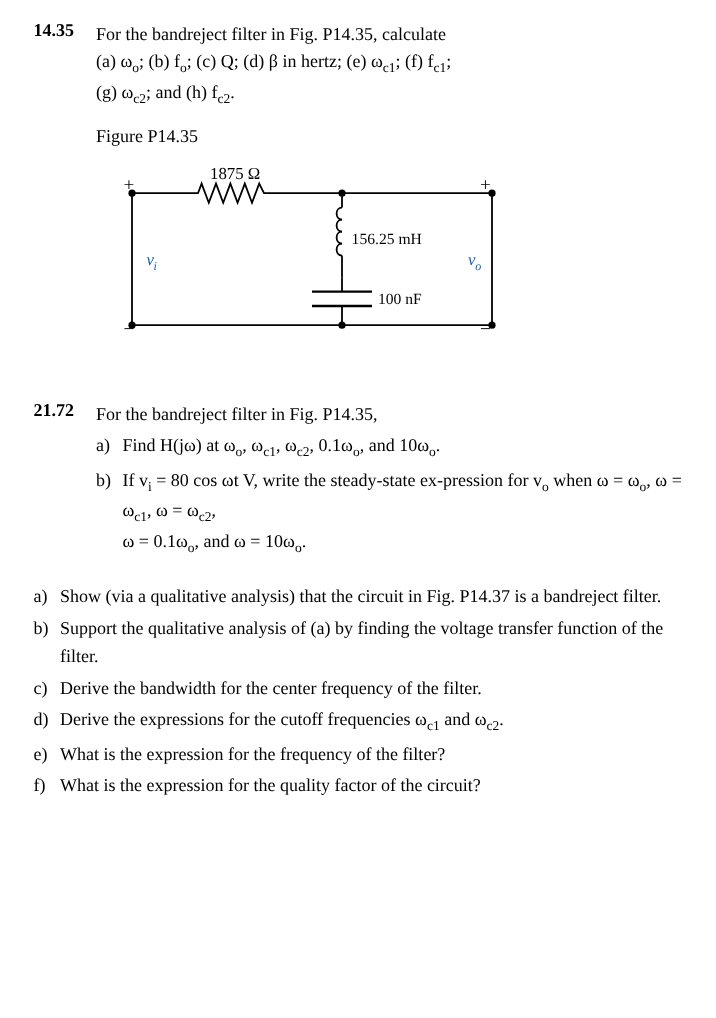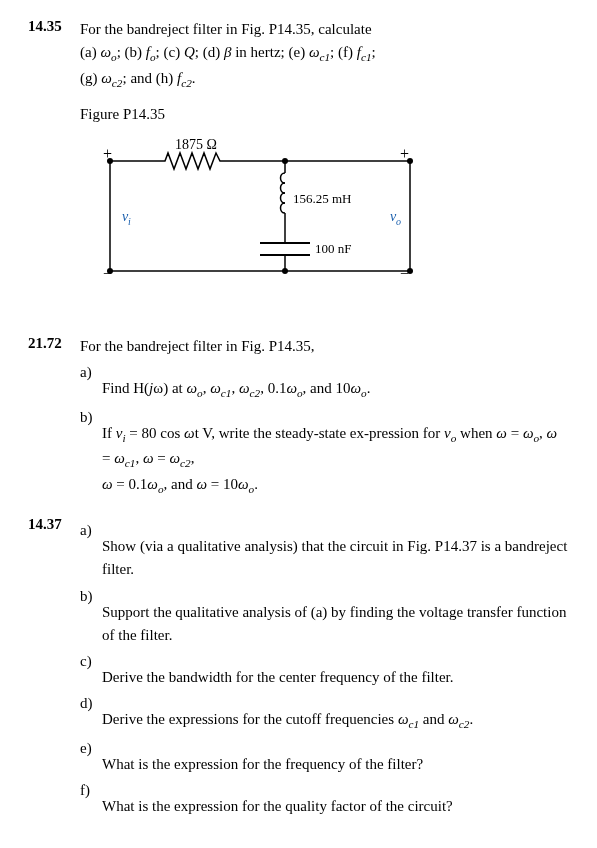--- a/index.html
+++ b/index.html
@@ -32,21 +32,20 @@
       display: flex;
       margin-top: 3px;
       line-height: 1.55;
     }
     .sub-label {
       min-width: 22px;
       flex-shrink: 0;
     }
     .sub-text {
       flex: 1;
-      margin-top: 16px;
     }
     .figure-block {
       margin: 14px 0 16px 0;
     }
     .figure-title {
       font-weight: normal;
       margin-bottom: 8px;
     }
     
     .circuit-wrap {
@@ -55,21 +54,21 @@
       height: 170px;
       margin-left: 20px;
     }
     svg.circuit {
       width: 320px;
       height: 170px;
     }
     sub { font-size: 0.75em; vertical-align: sub; }
     .bold { font-weight: bold; margin-top: 48px; }
     
-    .math { font-style: italic; }
+    .math { }
   </style>
 </head>
 <body>
 
 <div class="problem-block">
   <div class="problem-number"><span class="bold">14.35</span></div>
   <div class="problem-content">
     <p>
       For the bandreject filter in Fig. P14.35, calculate<br>
       (a)&nbsp;<span class="math">ω<sub>o</sub></span>; (b)&nbsp;<span class="math">f<sub>o</sub></span>; (c)&nbsp;<span class="math">Q</span>; (d)&nbsp;<span class="math">β</span> in hertz; (e)&nbsp;<span class="math">ω<sub>c1</sub></span>; (f)&nbsp;<span class="math">f<sub>c1</sub></span>;<br>
@@ -158,21 +157,20 @@
       <span class="sub-label">b)</span>
       <span class="sub-text">
         If <span class="math">v<sub>i</sub></span> = 80 cos <span class="math">ω</span>t V, write the steady-state ex-pression for <span class="math">v<sub>o</sub></span> when <span class="math">ω</span> = <span class="math">ω<sub>o</sub></span>, <span class="math">ω</span> = <span class="math">ω<sub>c1</sub></span>, <span class="math">ω</span> = <span class="math">ω<sub>c2</sub></span>,<br>
         <span class="math">ω</span> = 0.1<span class="math">ω<sub>o</sub></span>, and <span class="math">ω</span> = 10<span class="math">ω<sub>o</sub></span>.
       </span>
     </div>
   </div>
 </div>
 
 <div class="problem-block">
-  <div class="problem-number"><span class="bold">14.37</span></div>
   <div class="problem-content">
     <div class="sub-item">
       <span class="sub-label">a)</span>
       <span class="sub-text">Show (via a qualitative analysis) that the circuit in Fig. P14.37 is a bandreject filter.</span>
     </div>
     <div class="sub-item">
       <span class="sub-label">b)</span>
       <span class="sub-text">Support the qualitative analysis of (a) by finding the voltage transfer function of the filter.</span>
     </div>
     <div class="sub-item">

